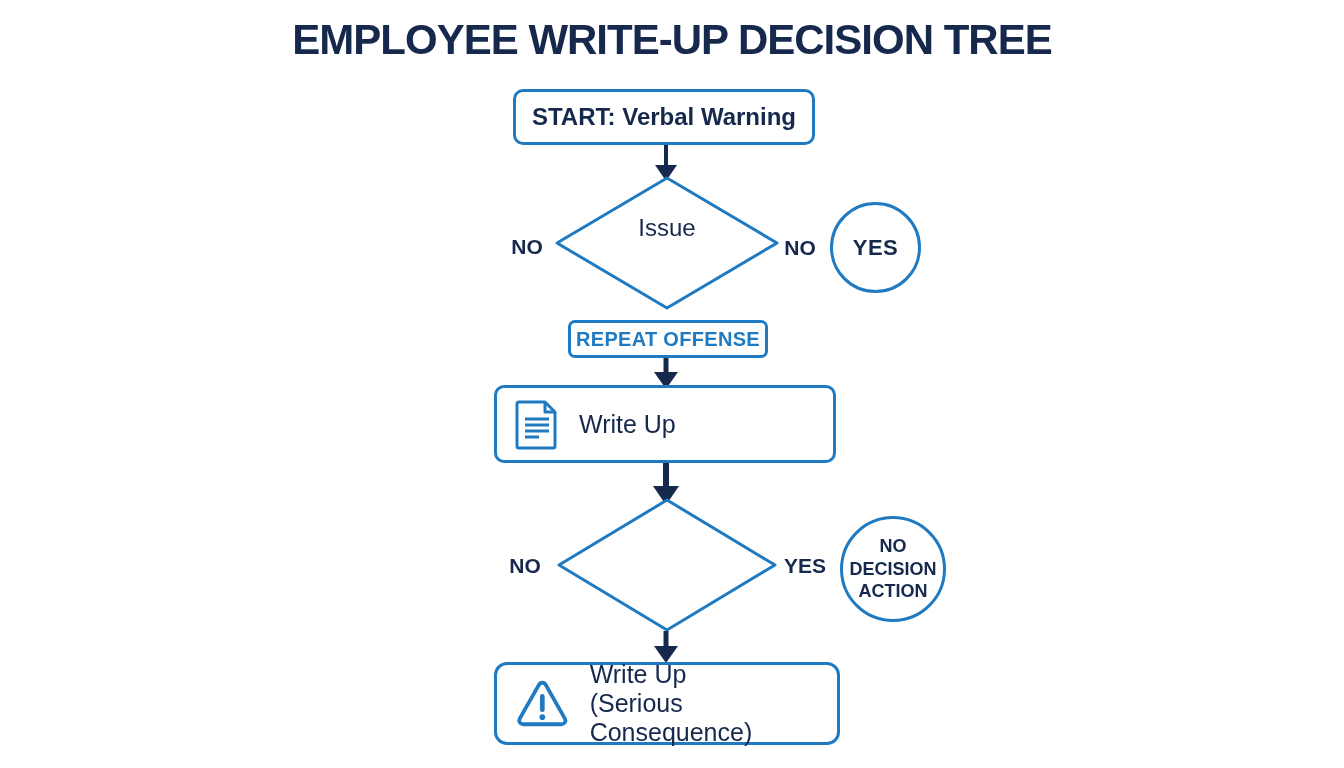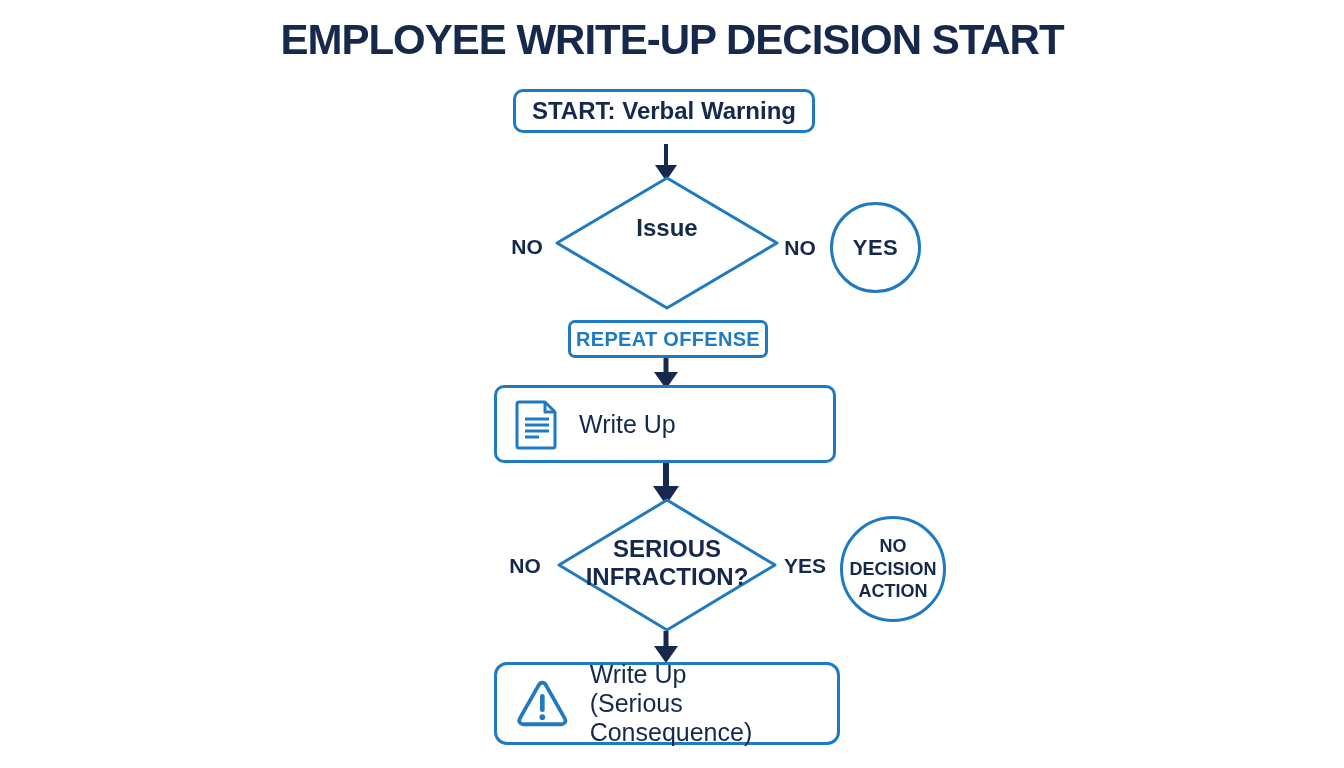--- a/index.html
+++ b/index.html
@@ -33,21 +33,21 @@
     background: #ffffff;
     display: flex;
     align-items: center;
     justify-content: center;
     color: #16294d;
     font-weight: bold;
   }
 
   .start-box {
     left: 513px; top: 89px;
-    width: 302px; height: 44px;
+    width: 302px; height: 56px;
     font-size: 24px;
   }
 
   .badge {
     left: 568px; top: 320px;
     width: 200px; height: 38px;
     border-radius: 7px;
     font-size: 20px;
     letter-spacing: 0.3px;
     color: #1f7ac1;
@@ -97,21 +97,21 @@
   .no-action-circle {
     left: 840px; top: 516px;
     width: 106px; height: 106px;
     font-size: 18px;
     line-height: 1.25;
   }
   .no-action-circle span { display: block; }
 
   .diamond-text {
     color: #16294d;
-    font-weight: bold;
+    font-weight: normal;
     font-size: 24px;
     line-height: 1.15;
     text-align: center;
   }
   .diamond-text span { display: block; }
   .d1-text { left: 557px; top: 214px; width: 220px; }
   .d2-text { left: 559px; top: 535px; width: 216px; }
 
   .branch-label {
     color: #16294d;
@@ -156,21 +156,21 @@
     </g>
 
     <polygon points="667,500 775,565 667,630 559,565" fill="#ffffff" stroke="#1f7ac1" stroke-width="3" stroke-linejoin="round"></polygon>
 
     <g>
       <line x1="666" y1="631" x2="666" y2="649" stroke="#16294d" stroke-width="5"></line>
       <polygon points="666,663 654,646 678,646" fill="#16294d"></polygon>
     </g>
   </svg>
 
-  <div class="abs title">EMPLOYEE WRITE-UP DECISION START</div>
+  <div class="abs title">EMPLOYEE WRITE-UP DECISION TREE</div>
 
   <div class="abs node-box start-box">
     <span>START: Verbal Warning</span>
   </div>
 
   <div class="abs diamond-text d1-text">
     <span>Issue</span>
   </div>
 
   <div class="abs branch-label d1-no-left">NO</div>
@@ -191,24 +191,20 @@
       <line x1="10" y1="22" x2="34" y2="22" stroke="#1f7ac1" stroke-width="3"></line>
       <line x1="10" y1="28" x2="34" y2="28" stroke="#1f7ac1" stroke-width="3"></line>
       <line x1="10" y1="34" x2="34" y2="34" stroke="#1f7ac1" stroke-width="3"></line>
       <line x1="10" y1="40" x2="24" y2="40" stroke="#1f7ac1" stroke-width="3"></line>
     </svg>
     <div class="action-text">
       <span>Write Up</span>
     </div>
   </div>
 
-  <div class="abs diamond-text d2-text">
-    <span>SERIOUS</span>
-    <span>INFRACTION?</span>
-  </div>
 
   <div class="abs branch-label d2-no-left">NO</div>
   <div class="abs branch-label d2-yes-right">YES</div>
 
   <div class="abs circle no-action-circle">
     <div>
       <span>NO</span>
       <span>DECISION</span>
       <span>ACTION</span>
     </div>

